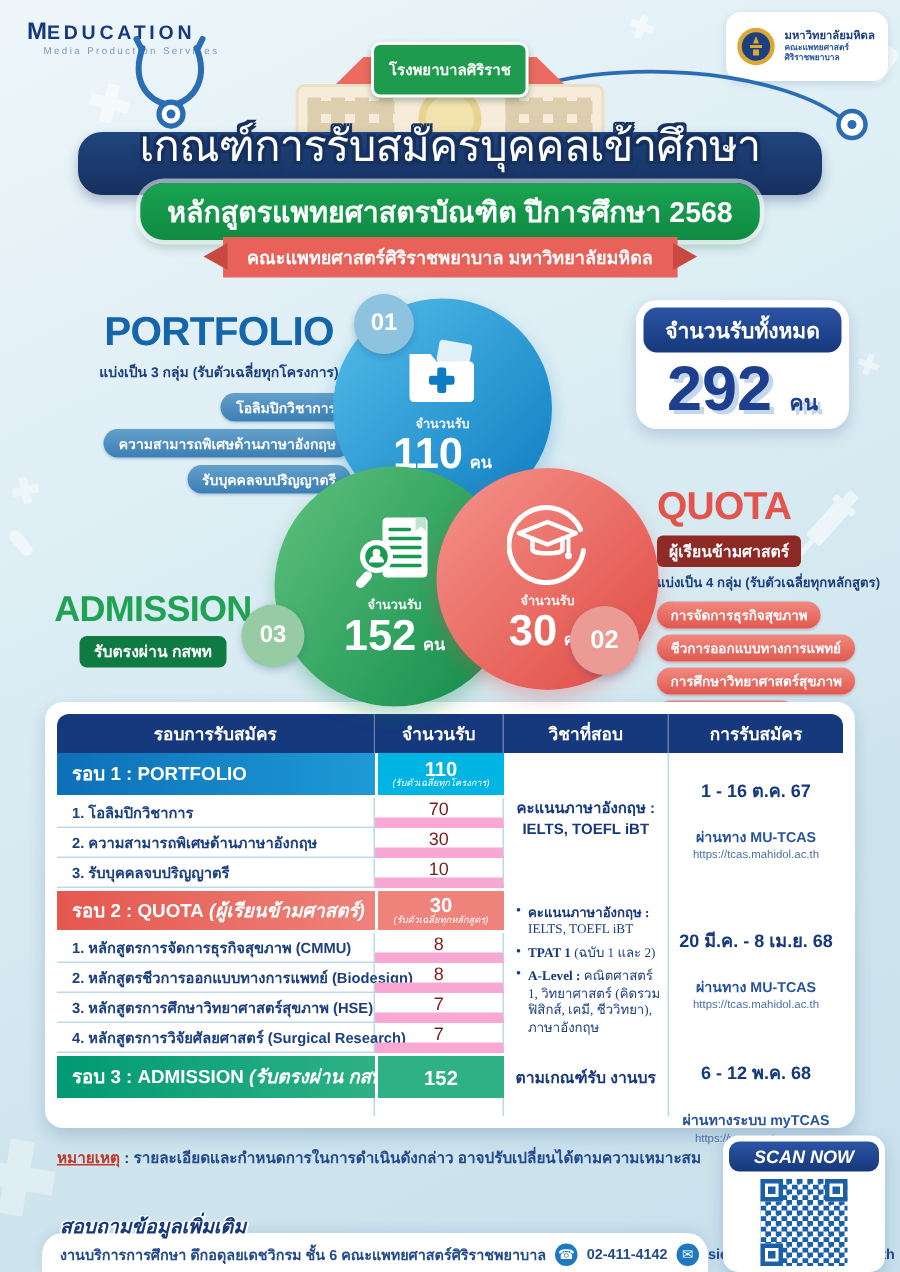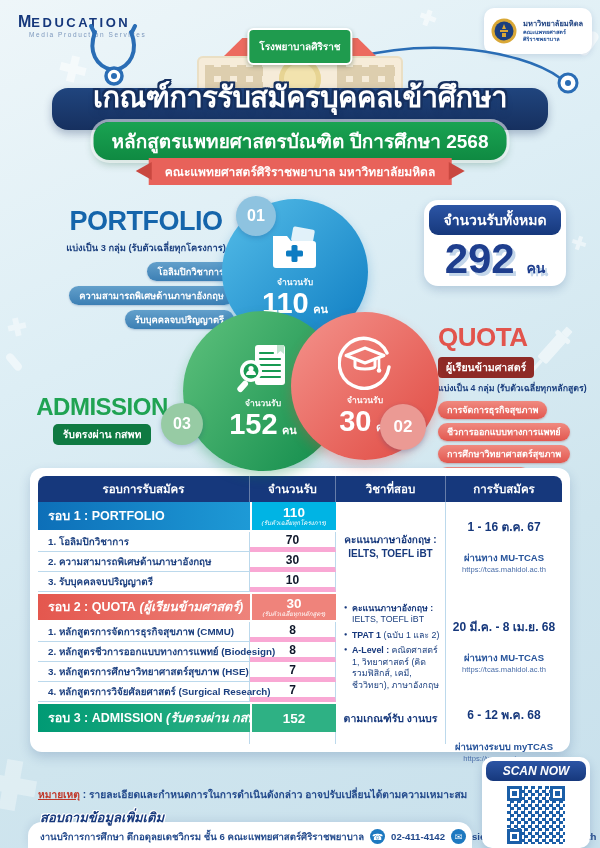--- a/index.html
+++ b/index.html
@@ -32,21 +32,21 @@
     background:repeating-linear-gradient(90deg,#d8c7a4 0 9px,transparent 9px 16px),
                repeating-linear-gradient(0deg,#d8c7a4 0 9px,transparent 9px 15px);opacity:.8;}
   .bclock{position:absolute;left:50%;top:2px;transform:translateX(-50%);width:42px;height:42px;border-radius:50%;
     background:#f2e3ae;box-shadow:inset 0 0 0 5px #e7d493;}
   .hsign{left:50%;top:28px;transform:translateX(-50%);z-index:3;background:#1f9b4e;border:2px solid #fff;
     border-radius:6px;color:#fff;font-size:10px;font-weight:800;padding:9px 10px;white-space:nowrap;
     box-shadow:0 2px 4px rgba(20,60,40,.3);}
   
   .banner{left:52px;top:88px;width:496px;height:42px;background:linear-gradient(#20457e,#16305f);
     border-radius:16px;z-index:2;box-shadow:0 4px 8px rgba(22,48,95,.3);}
-  .ptitle{left:0;top:74px;width:600px;text-align:center;z-index:3;color:#fff;font-size:29px;font-weight:700;
+  .ptitle{left:0;top:74px;width:600px;text-align:center;z-index:3;color:#fff;font-size:29px;font-weight:400;
     white-space:nowrap;letter-spacing:-.5px;
     text-shadow:2px 0 0 #16305f,-2px 0 0 #16305f,0 2px 0 #16305f,0 -2px 0 #16305f,
       2px 2px 0 #16305f,-2px 2px 0 #16305f,2px -2px 0 #16305f,-2px -2px 0 #16305f,0 5px 6px rgba(22,48,95,.45);}
   .gsub{left:50%;top:122px;transform:translateX(-50%);z-index:3;background:linear-gradient(#1aa352,#0f8a42);
     border-radius:16px;color:#fff;font-size:19px;font-weight:800;padding:4px 18px;white-space:nowrap;
     box-shadow:0 0 0 3px rgba(255,255,255,.55),0 4px 8px rgba(15,90,50,.3);}
   .ribbon{left:50%;top:158px;transform:translateX(-50%);z-index:3;background:#e8625a;color:#fff;
     font-size:12px;font-weight:700;padding:4px 16px;white-space:nowrap;}
   .ribbon::before,.ribbon::after{content:"";position:absolute;top:4px;border-top:9px solid transparent;
     border-bottom:9px solid transparent;z-index:-1;}
@@ -111,37 +111,37 @@
   .bandnum .nt{font-size:6.2px;font-style:italic;}
   .blue-l{background:linear-gradient(90deg,#0d6fb8,#1e9ad6);border-bottom:2px solid #fff;}
   .blue-n{background:#00b4e4;border-bottom:2px solid #fff;border-left:2px solid #fff;}
   .red-l{background:linear-gradient(90deg,#e4574e,#ee837b);border-bottom:2px solid #fff;border-top:2px solid #fff;}
   .red-n{background:#ef837b;border-bottom:2px solid #fff;border-left:2px solid #fff;border-top:2px solid #fff;}
   .grn-l{background:linear-gradient(90deg,#009a74,#2eb184);border-top:2px solid #fff;}
   .grn-n{background:#2eb184;border-left:2px solid #fff;border-top:2px solid #fff;color:#fff;
     justify-content:center;font-size:13.5px;font-weight:800;}
   .sub{font-size:9.8px;font-weight:700;color:#1b3f7f;padding-left:10px;white-space:nowrap;
     border-bottom:1px solid #bcd9ec;border-right:1px solid #bcd9ec;}
-  .subn{font-size:12px;font-weight:700;color:#0f172a;justify-content:center;
-    border-bottom:5px solid #f9a8d4;border-right:1px solid #bcd9ec;}
+  .subn{font-size:12px;font-weight:400;color:#7f1d1d;justify-content:center;
+    border-bottom:7px solid #f9a8d4;border-right:1px solid #bcd9ec;}
   .mcell{border-right:1px solid #bcd9ec;flex-direction:column;justify-content:center;text-align:center;
     color:#16387c;padding:4px;}
   .mcell.last{border-right:none;}
   .exam1{font-size:10px;font-weight:800;line-height:1.4;}
   .adate{font-size:12px;font-weight:800;line-height:1.3;}
   .avia{font-size:9.5px;font-weight:700;color:#27549b;margin-top:15px;}
   .aurl{font-size:7.6px;color:#4a6ea9;}
   .bullets{align-items:flex-start;justify-content:center;text-align:left;padding:4px 4px 4px 8px;}
-  .bullets .bi{font-size:8.8px;color:#1b3f7f;line-height:1.3;margin:2px 0;padding-left:8px;position:relative;}
+  .bullets .bi{font-size:8.8px;color:#1b3f7f;line-height:1.3;margin:2px 0;padding-left:8px;position:relative;font-family:Liberation Serif, serif;}
   .bullets .bi::before{content:"●";position:absolute;left:0;top:1px;font-size:5.5px;color:#16387c;}
   .bullets b{color:#16387c;}
   .examtop{justify-content:flex-start;padding-top:8px;font-size:10.5px;font-weight:700;}
   .applytop{justify-content:flex-start;padding-top:6px;}
   
-  .note{left:38px;top:763px;width:440px;font-size:10.2px;font-weight:700;color:#234a8c;line-height:1.9;margin-top:22px;}
+  .note{left:38px;top:763px;width:440px;font-size:10.2px;font-weight:700;color:#234a8c;line-height:1.9;}
   .note .lbl{color:#c0392b;text-decoration:underline;font-weight:800;}
   .note .lnk{text-decoration:underline;font-style:italic;font-weight:800;}
   .contactbar{left:28px;top:822px;width:444px;height:26px;background:#fff;border-radius:14px 14px 0 0;
     box-shadow:0 -2px 8px rgba(27,63,127,.1);}
   .chead{left:40px;top:807px;font-size:13px;font-weight:800;font-style:italic;color:#16387c;
     text-shadow:1px 0 0 #fff,-1px 0 0 #fff,0 1px 0 #fff,0 -1px 0 #fff,1px 1px 0 #fff,-1px -1px 0 #fff;}
   .crow{left:40px;top:829px;display:flex;align-items:center;gap:6px;font-size:9.6px;font-weight:700;color:#234a8c;}
   .cico{width:15px;height:15px;border-radius:50%;background:#1e79c0;color:#fff;display:flex;
     align-items:center;justify-content:center;font-size:9px;}
   

